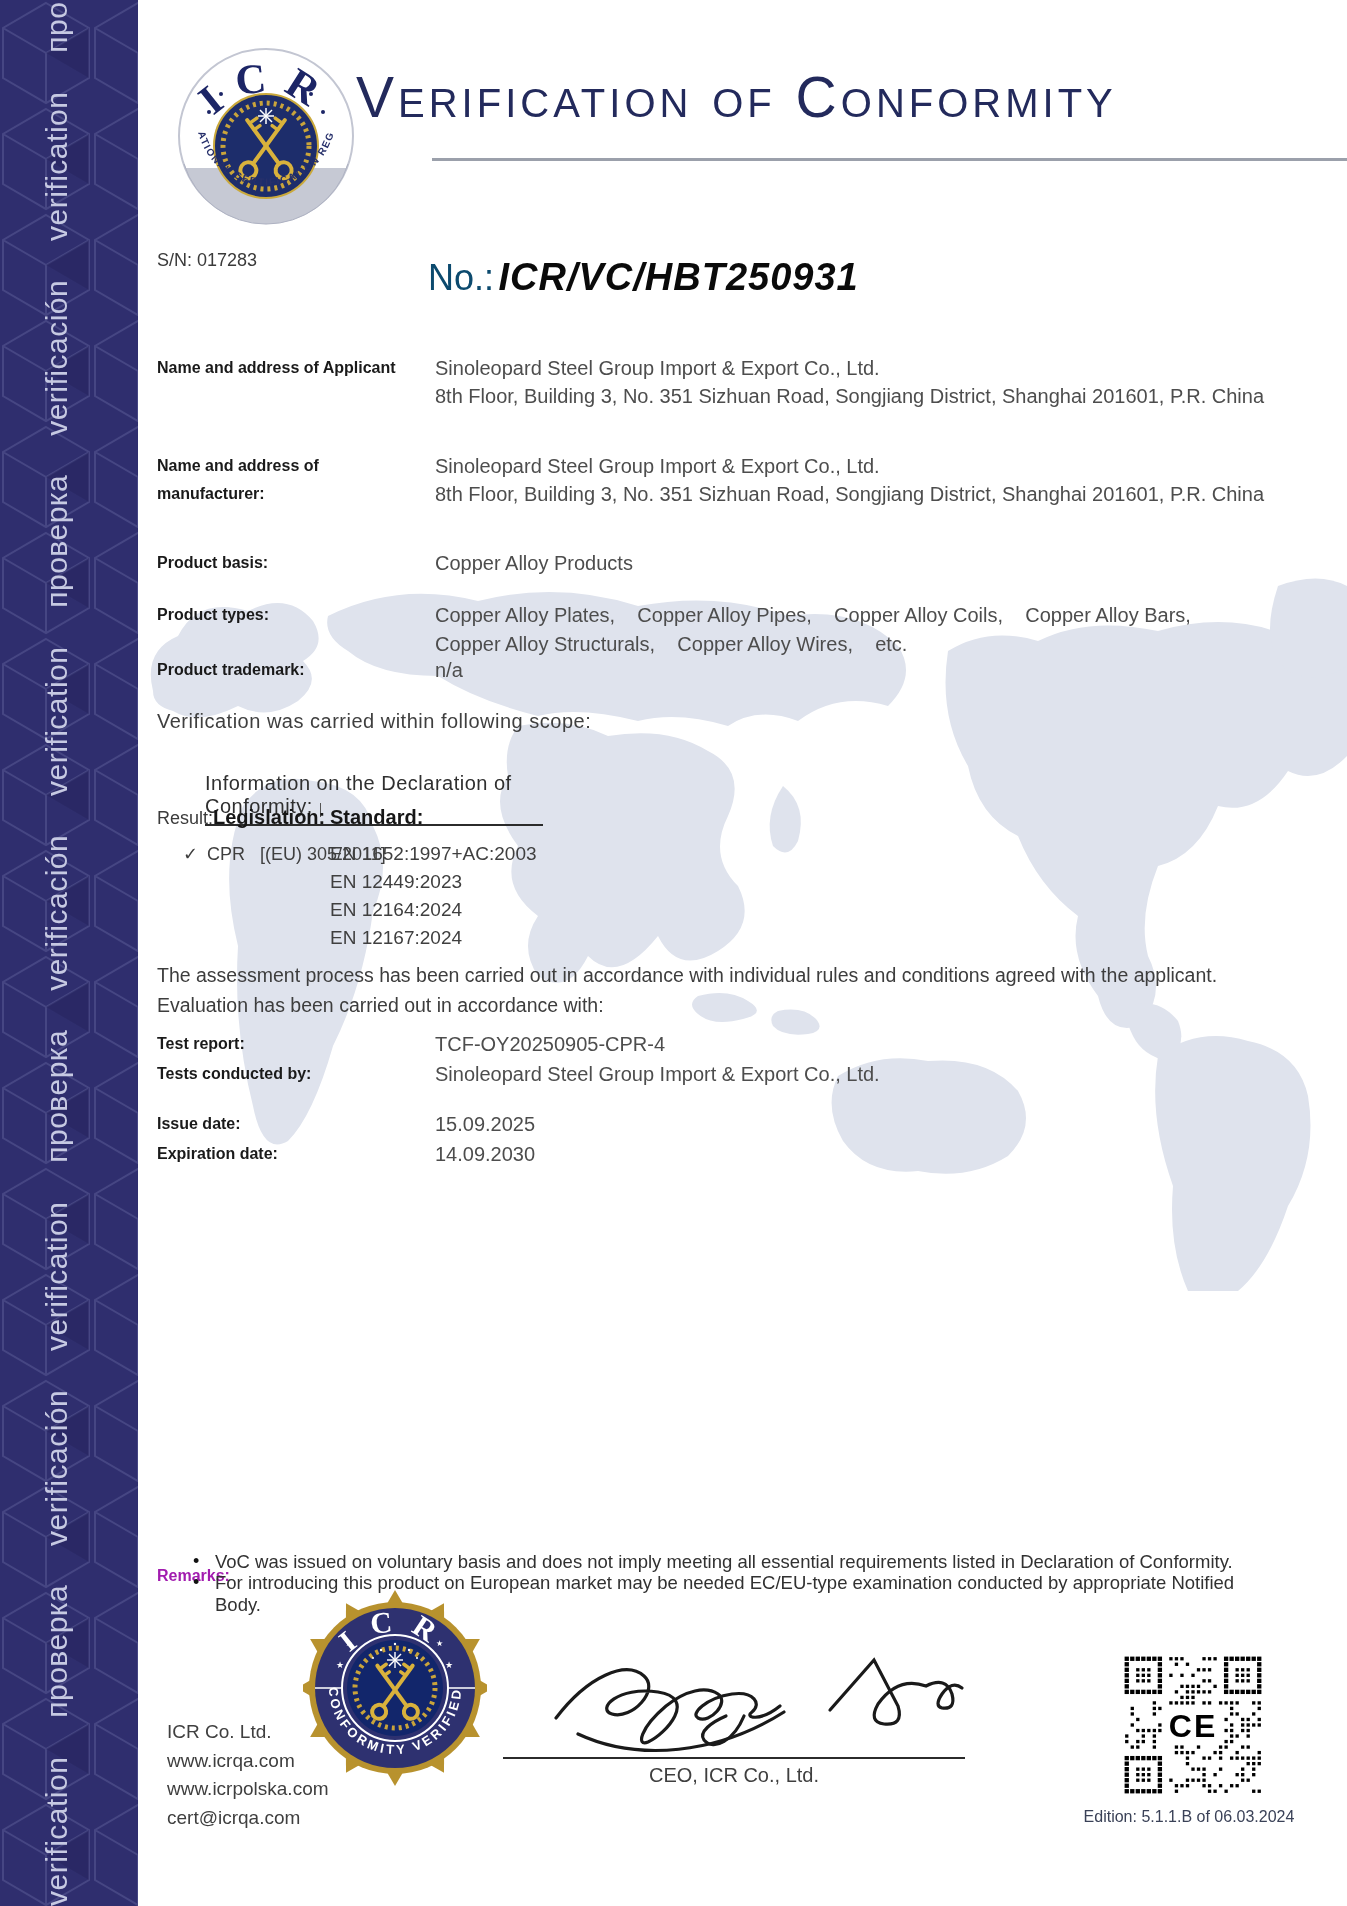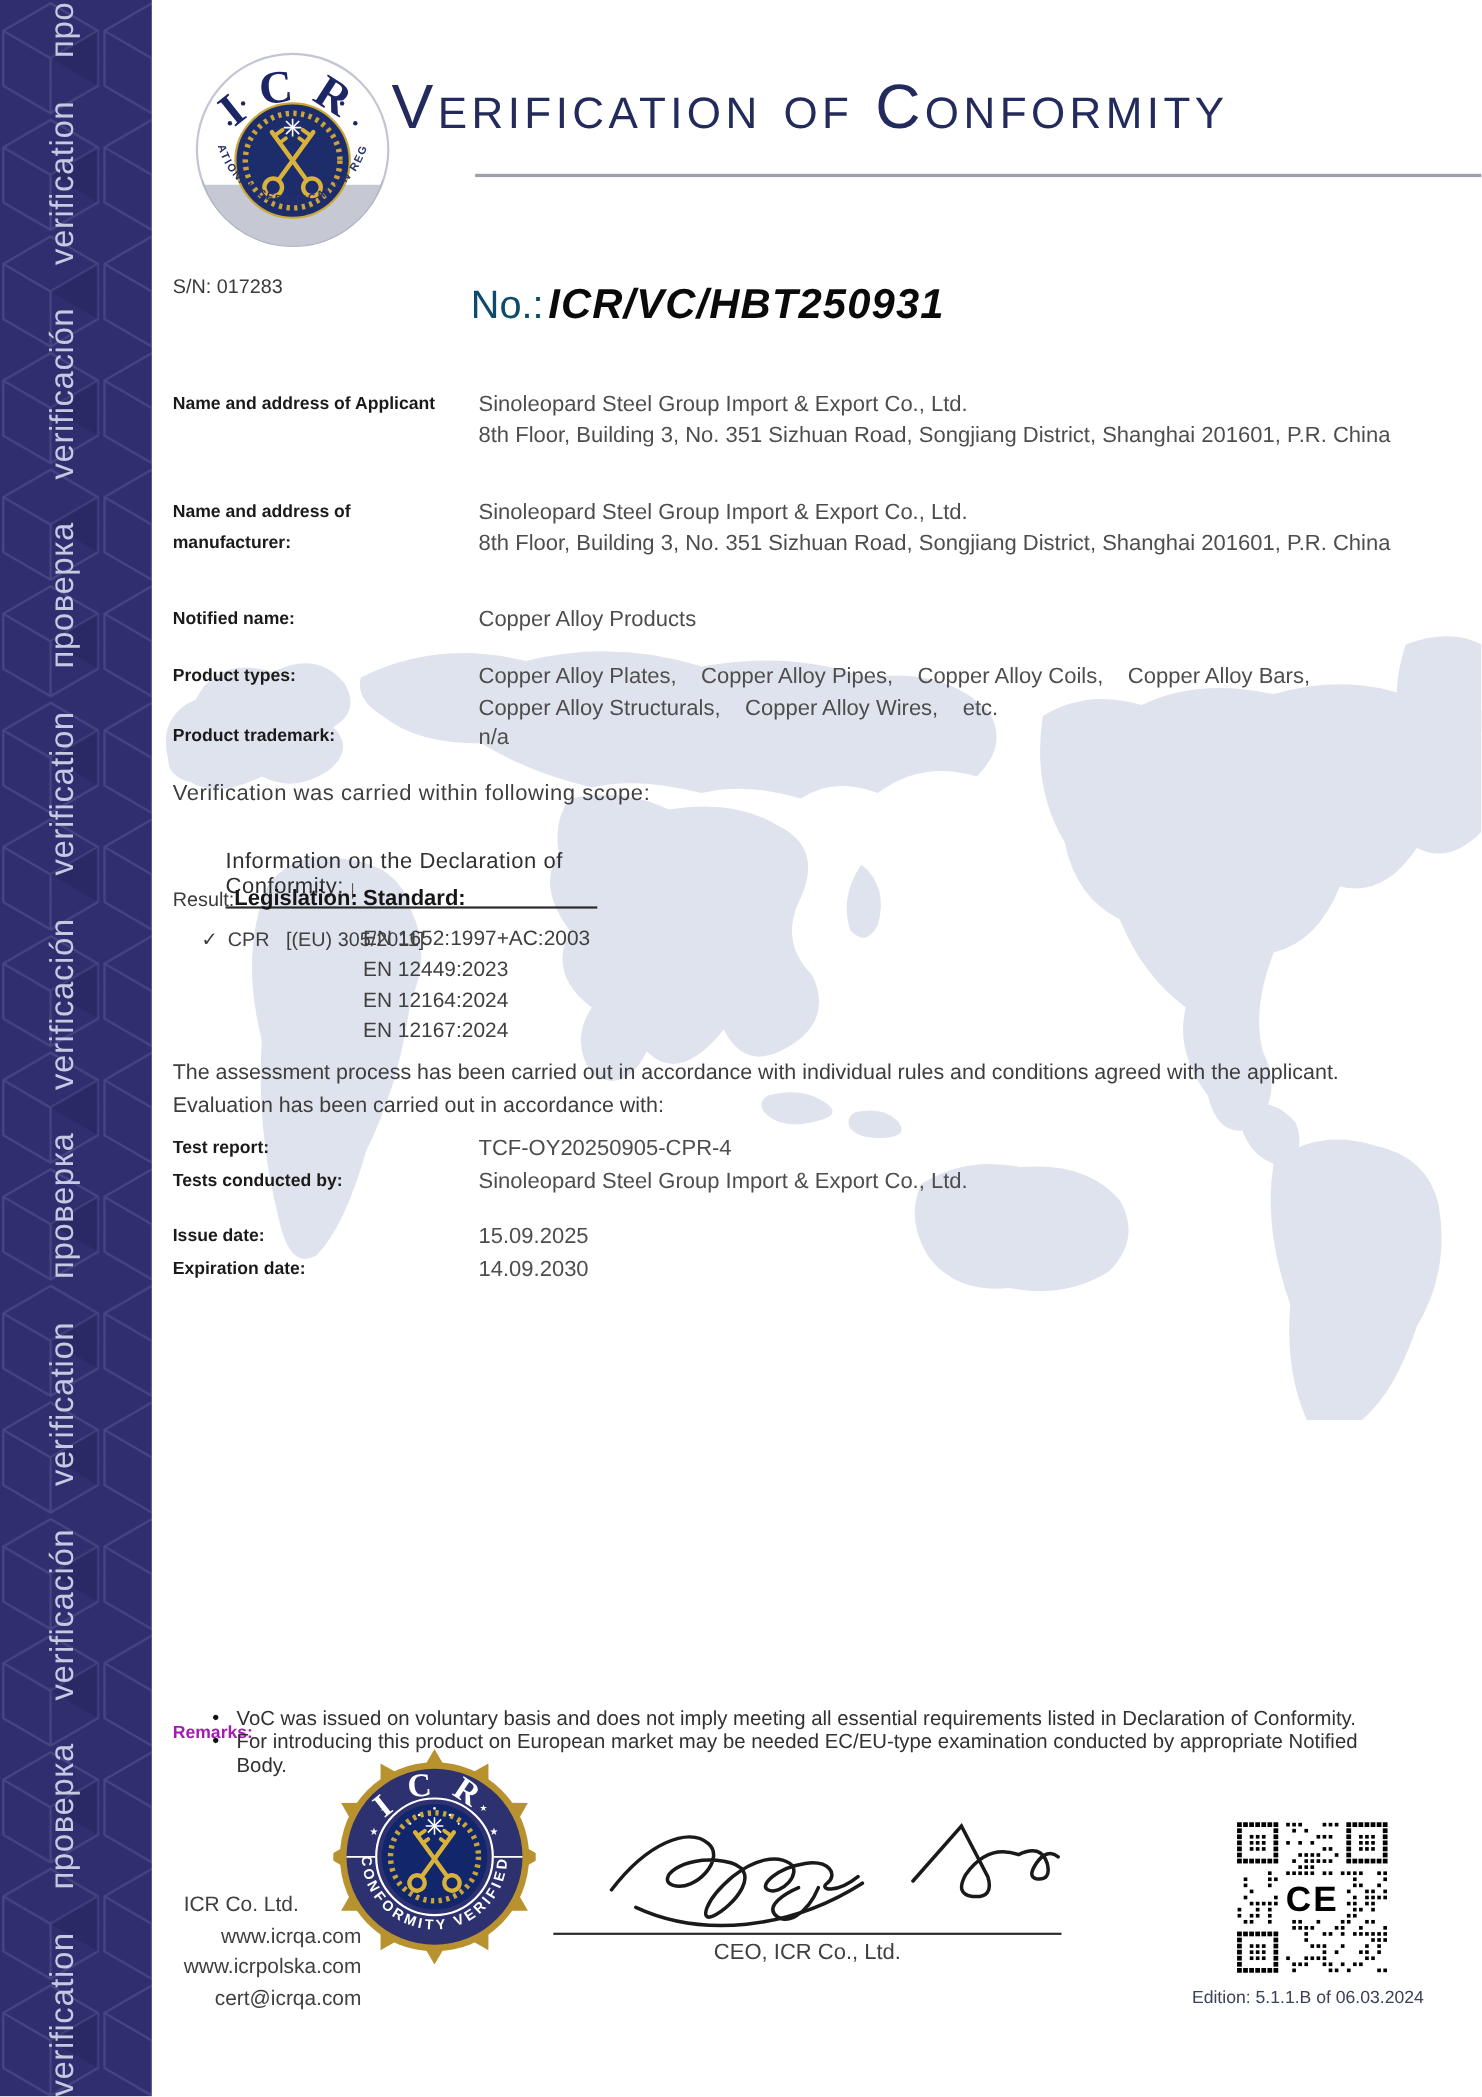--- a/index.html
+++ b/index.html
@@ -39,21 +39,21 @@
   .leg{position:absolute;left:207px;top:844px;font-size:18px;color:#3f3f3f;z-index:3;}
   .std{position:absolute;left:330px;width:400px;font-size:19px;color:#3f3f3f;z-index:3;}
   
   .para{position:absolute;left:157px;top:960px;width:1075px;font-size:19.5px;line-height:30px;color:#3d3d3d;z-index:3;}
   .remarks-label{position:absolute;left:157px;top:1526px;font-size:16px;font-weight:bold;color:#a21caf;z-index:3;margin-top:41px;}
   .bullet-dot{position:absolute;left:193px;font-size:18px;color:#111;z-index:3;}
   .bullet-text{position:absolute;left:215px;width:1040px;font-size:18.5px;color:#313131;z-index:3;}
   
   .badge{position:absolute;left:303px;top:1588px;z-index:3;}
   .footer-left{position:absolute;left:167px;top:1718px;font-size:19px;color:#3f3f3f;line-height:28.5px;z-index:3;}
-  .footer-left .lnk{display:block;text-align:right;}
+  .footer-left .lnk{display:block;}
   .sig{position:absolute;left:548px;top:1646px;z-index:3;}
   .sig-line{position:absolute;left:503px;top:1757px;width:462px;height:2px;background:#2b2b2b;z-index:3;}
   .ceo{position:absolute;left:503px;top:1764px;width:462px;text-align:center;font-size:20px;color:#3f3f3f;z-index:3;}
   .qr{position:absolute;left:1124px;top:1656px;z-index:3;}
   .edition{position:absolute;left:1024px;top:1808px;width:330px;text-align:center;font-size:16px;color:#3a4157;z-index:3;}
 </style>
 </head>
 <body>
 
 <div class="page">
@@ -141,21 +141,21 @@
     <span style="display:block">Sinoleopard Steel Group Import &amp; Export Co., Ltd.</span>
     <span style="display:block">8th Floor, Building 3, No. 351 Sizhuan Road, Songjiang District, Shanghai 201601, P.R. China</span>
   </div>
 
   <div class="flabel" style="top:452px">Name and address of manufacturer:</div>
   <div class="fvalue" style="top:452px">
     <span style="display:block">Sinoleopard Steel Group Import &amp; Export Co., Ltd.</span>
     <span style="display:block">8th Floor, Building 3, No. 351 Sizhuan Road, Songjiang District, Shanghai 201601, P.R. China</span>
   </div>
 
-  <div class="flabel" style="top:549px">Notified name:</div>
+  <div class="flabel" style="top:549px">Product basis:</div>
   <div class="fvalue" style="top:549px">Copper Alloy Products</div>
 
   <div class="flabel" style="top:601px">Product types:</div>
   <div class="fvalue" style="top:601px;line-height:29px">
     <span class="pre" style="display:block">Copper Alloy Plates,    Copper Alloy Pipes,    Copper Alloy Coils,    Copper Alloy Bars,</span>
     <span class="pre" style="display:block">Copper Alloy Structurals,    Copper Alloy Wires,    etc.</span>
   </div>
 
   <div class="flabel" style="top:656px">Product trademark:</div>
   <div class="fvalue" style="top:656px">n/a</div>

